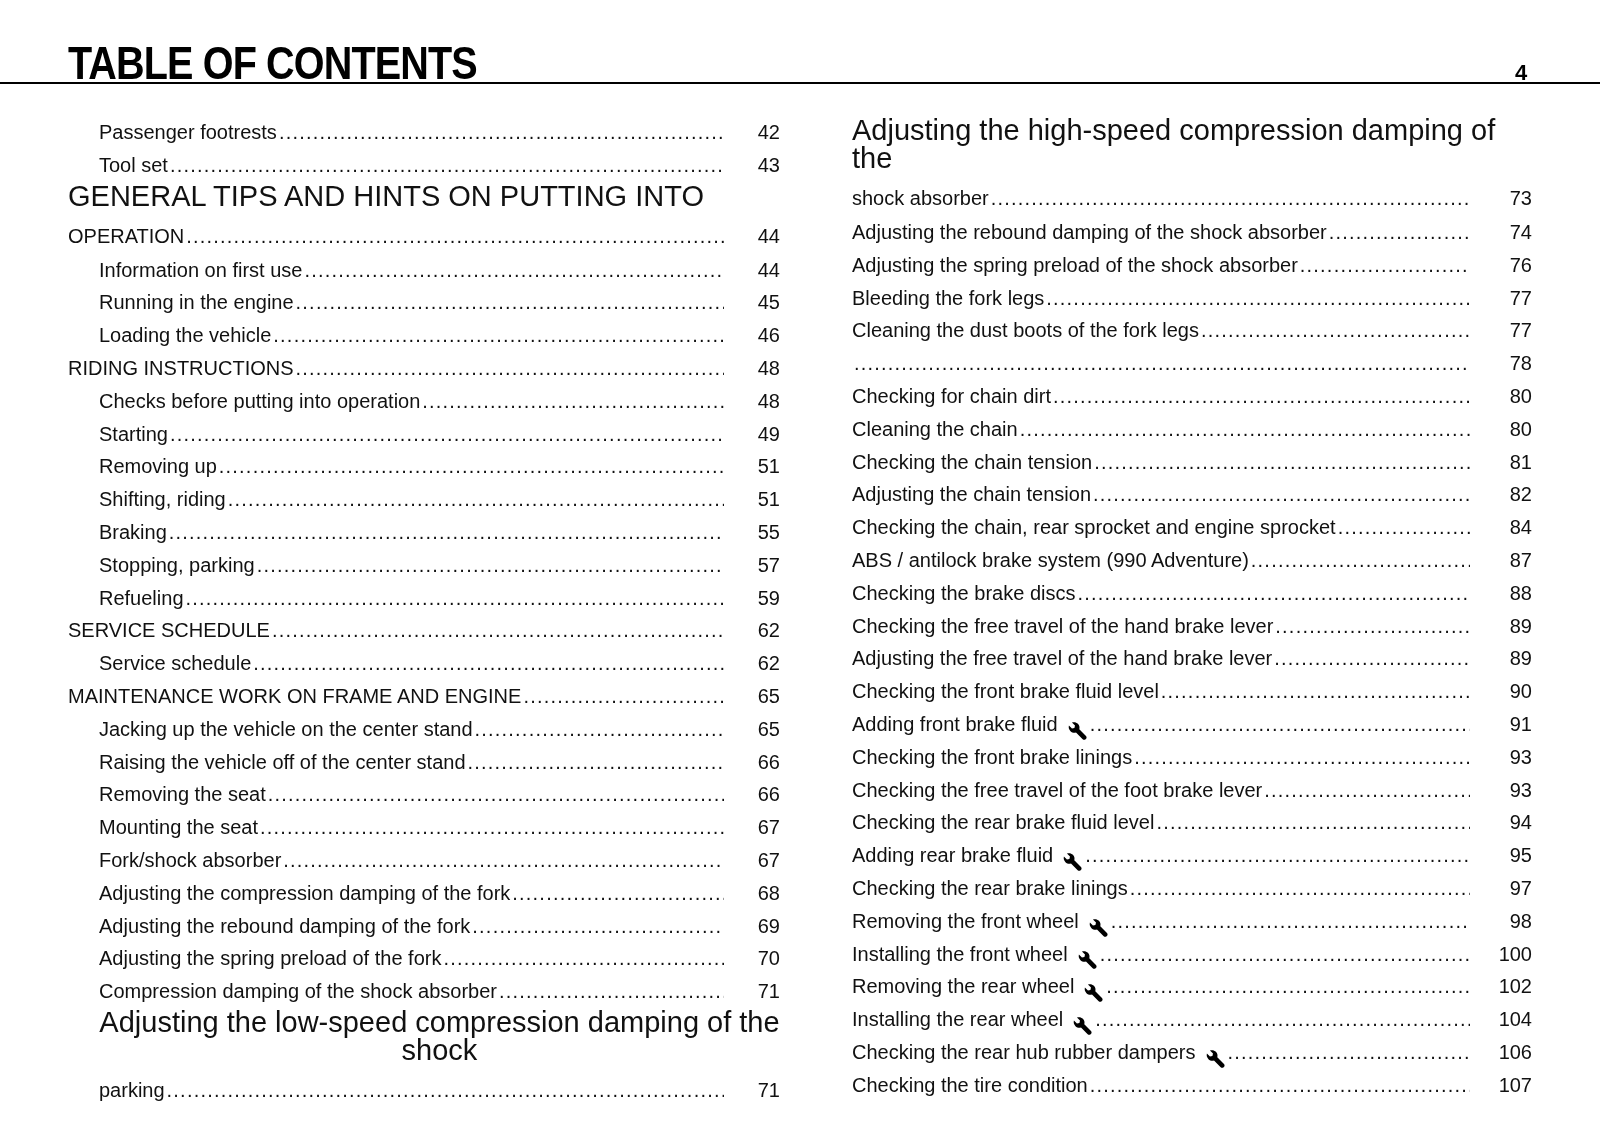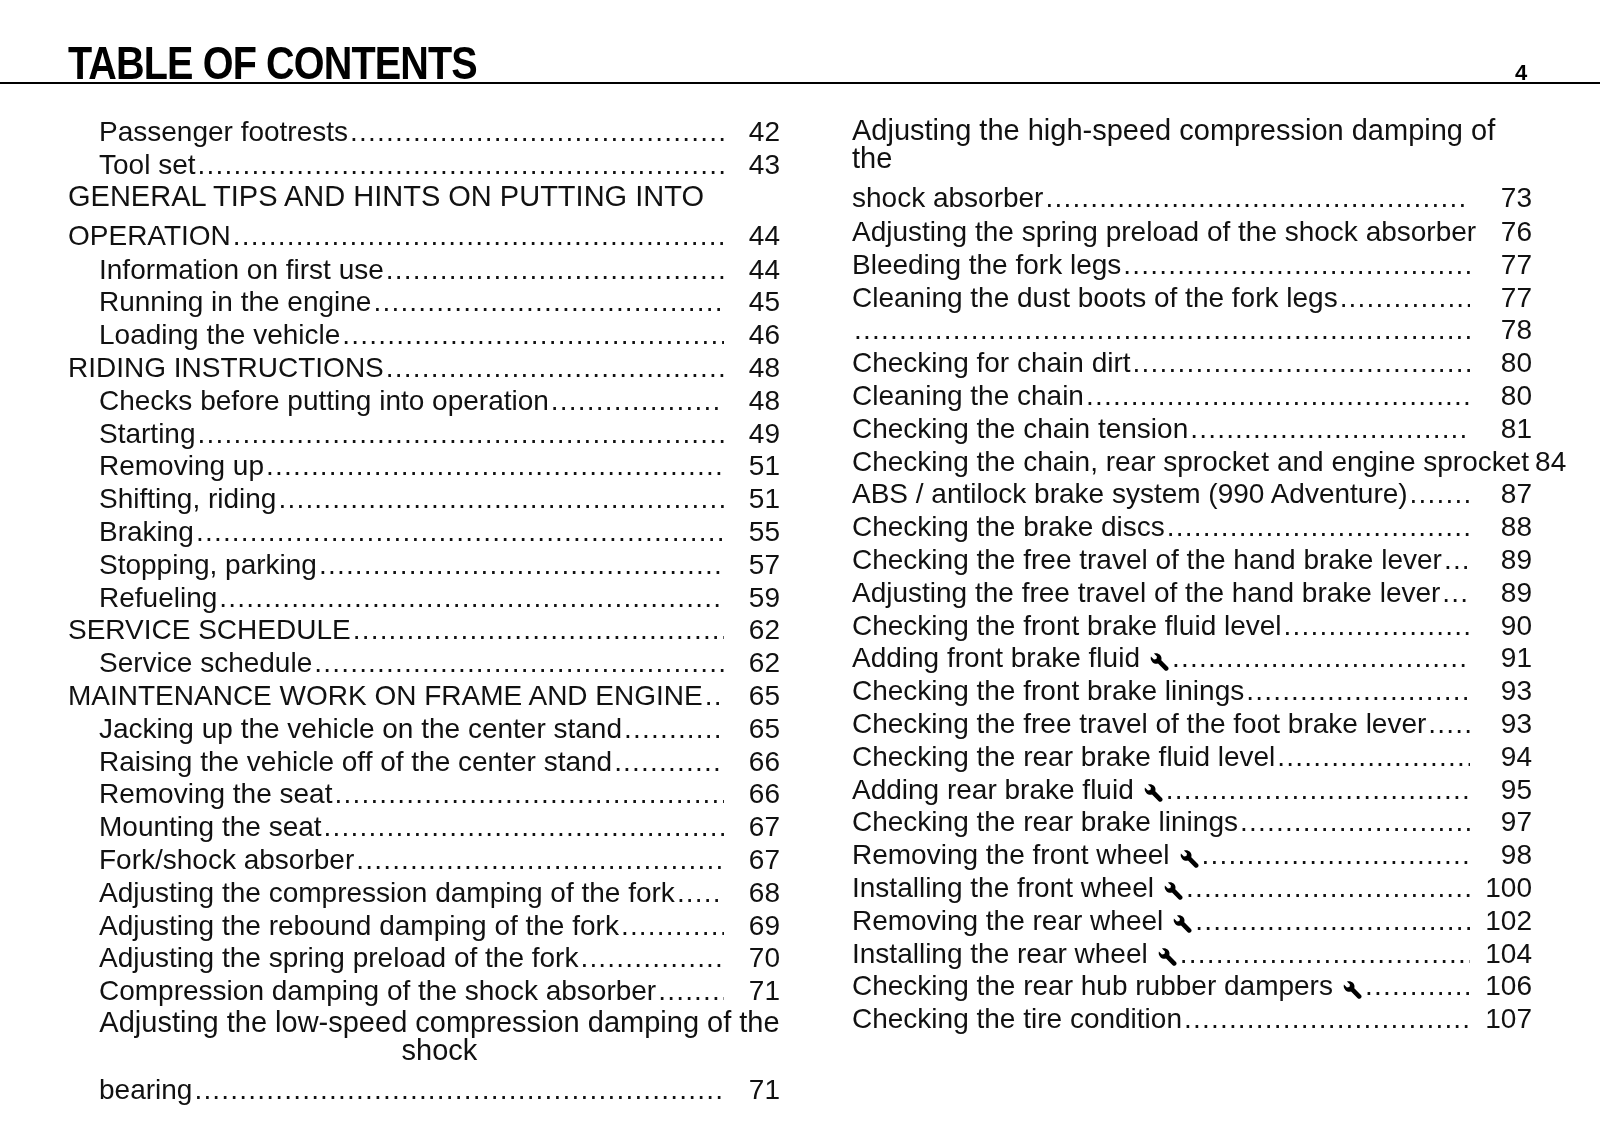--- a/index.html
+++ b/index.html
@@ -6,21 +6,21 @@
   body { width:1600px; height:1132px; position:relative; overflow:hidden;
          font-family:"Liberation Sans", sans-serif; color:#111; }
   .title { position:absolute; left:68px; top:40px; font-family:"Liberation Sans Narrow","Liberation Sans", sans-serif;
            font-weight:bold; font-size:46px; letter-spacing:-1px; transform:scaleX(0.86); transform-origin:left;
            line-height:46px; color:#000; }
   .rule { position:absolute; left:0; top:82px; width:1600px; height:2px; background:#000; }
   .pageno { position:absolute; left:1515px; top:62px; font-weight:bold; font-size:22px; color:#000; line-height:22px; }
   .col { position:absolute; top:116px; }
   .col.left { left:68px; width:712px; }
   .col.right { left:852px; width:680px; }
-  .entry { font-size:28px; line-height:32.8px; display:flex; align-items:center; }
+  .entry { font-size:20px; line-height:32.8px; display:flex; align-items:flex-end; }
   .entry.sub { padding-left:31px; }
   .entry .txt { white-space:nowrap; }
   .entry .lead { flex:1; overflow:hidden; white-space:nowrap; margin:0 4px 0 2px; letter-spacing:1.2px; }
   .entry .lead::before { content:"................................................................................................................................................................"; }
   .entry .pg { white-space:nowrap; width:52px; text-align:right; }
   .entry.wide .pg { width:58px; }
   .firstline { font-size:29px; line-height:28px; }
   .firstline.sub { padding-left:31px;text-align:center; }
   .wrench { display:inline-block; width:22px; height:22px; vertical-align:-1px; margin-left:8px; }
   .entry.two { line-height:28px;margin-top:12px; }
@@ -161,35 +161,40 @@
       <span class="lead"></span>
       <span class="pg">70</span>
     </div>
     <div class="entry sub">
       <span class="txt">Compression damping of the shock absorber</span>
       <span class="lead"></span>
       <span class="pg">71</span>
     </div>
     <div class="firstline sub">Adjusting the low-speed compression damping of the shock</div>
     <div class="entry sub two">
-      <span class="txt">bearing</span>
+      <span class="txt">parking</span>
       <span class="lead"></span>
       <span class="pg">71</span>
     </div>
     <div class="spacer"></div>
   </div>
 <div class="col right" id="rightcol">
     <div class="firstline">Adjusting the high-speed compression damping of the</div>
     <div class="entry two wide">
       <span class="txt">shock absorber</span>
       <span class="lead"></span>
       <span class="pg">73</span>
     </div>
     <div class="spacer"></div>
     <div class="entry wide">
+      <span class="txt">Adjusting the rebound damping of the shock absorber</span>
+      <span class="lead"></span>
+      <span class="pg">74</span>
+    </div>
+    <div class="entry wide">
       <span class="txt">Adjusting the spring preload of the shock absorber</span>
       <span class="lead"></span>
       <span class="pg">76</span>
     </div>
     <div class="entry wide">
       <span class="txt">Bleeding the fork legs</span>
       <span class="lead"></span>
       <span class="pg">77</span>
     </div>
     <div class="entry wide">
@@ -208,20 +213,25 @@
     </div>
     <div class="entry wide">
       <span class="txt">Cleaning the chain</span>
       <span class="lead"></span>
       <span class="pg">80</span>
     </div>
     <div class="entry wide">
       <span class="txt">Checking the chain tension</span>
       <span class="lead"></span>
       <span class="pg">81</span>
+    </div>
+    <div class="entry wide">
+      <span class="txt">Adjusting the chain tension</span>
+      <span class="lead"></span>
+      <span class="pg">82</span>
     </div>
     <div class="entry wide">
       <span class="txt">Checking the chain, rear sprocket and engine sprocket</span>
       <span class="lead"></span>
       <span class="pg">84</span>
     </div>
     <div class="entry wide">
       <span class="txt">ABS / antilock brake system (990 Adventure)</span>
       <span class="lead"></span>
       <span class="pg">87</span>

